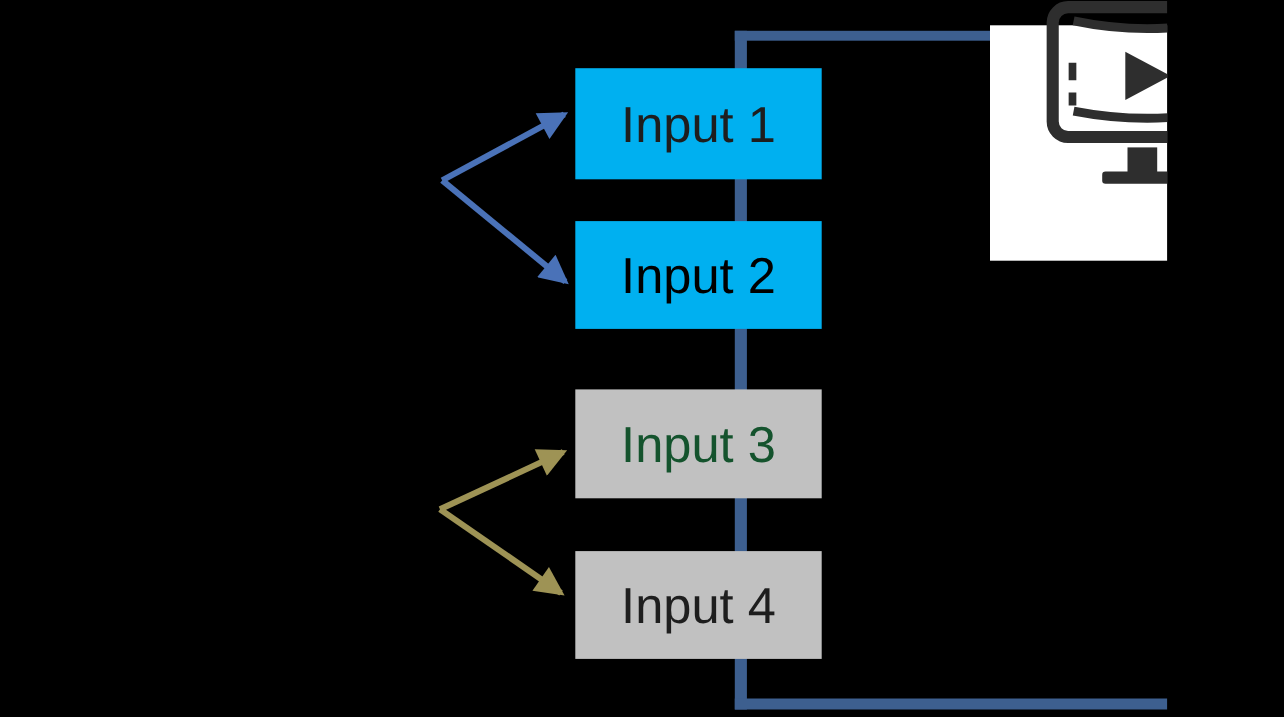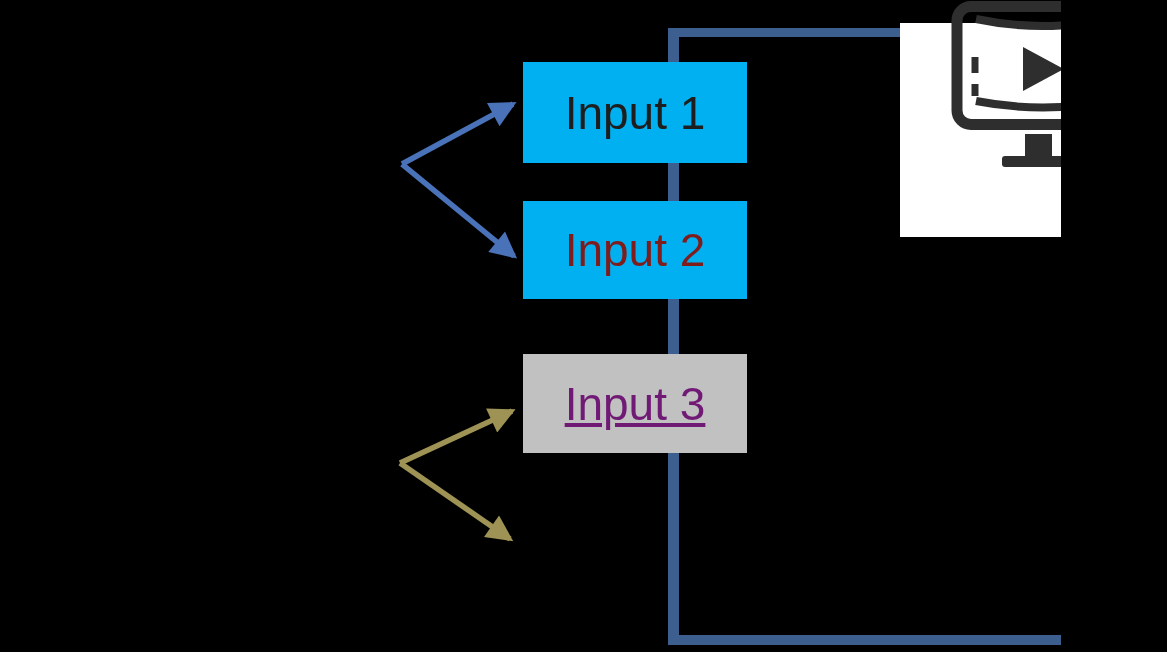--- a/index.html
+++ b/index.html
@@ -55,24 +55,27 @@
     <g stroke="#9E9355" stroke-width="5.5" fill="none">
       <line x1="400" y1="463" x2="512" y2="411" marker-end="url(#ah-olive)"></line>
       <line x1="400" y1="463" x2="510" y2="539" marker-end="url(#ah-olive)"></line>
     </g>
   </svg>
 
   <div class="input-box b1" style="background-color: rgb(0, 176, 240);">
     <span style="color: rgb(30, 30, 30);">Input 1</span>
   </div>
   <div class="input-box b2" style="background-color: rgb(0, 176, 240);">
-    <span style="color: #7f1d1d;">Input 2</span>
+    <span style="color: #000000;">Input 2</span>
   </div>
   <div class="input-box b3" style="background-color: rgb(193, 193, 193);">
-    <span style="color: #701a75; text-decoration: underline;">Input 3</span>
+    <span style="color: #14532d;">Input 3</span>
+  </div>
+  <div class="input-box b4" style="background-color: rgb(193, 193, 193);">
+    <span style="color: rgb(30, 30, 30);">Input 4</span>
   </div>
 
   <div class="receiver-card" style="background-color: rgb(255, 255, 255);"></div>
 
   <svg class="icon-svg" width="205" height="175" viewBox="935 0 205 175">
     <g fill="none" stroke="#2E2E2E">
       <rect x="957" y="6.5" width="173" height="118" rx="14" stroke-width="11"></rect>
       <path d="M 976,19 Q 1043,33 1110,19" stroke-width="8"></path>
       <path d="M 976,101 Q 1043,114 1110,101" stroke-width="8"></path>
       <line x1="975" y1="57" x2="975" y2="73" stroke-width="7"></line>

